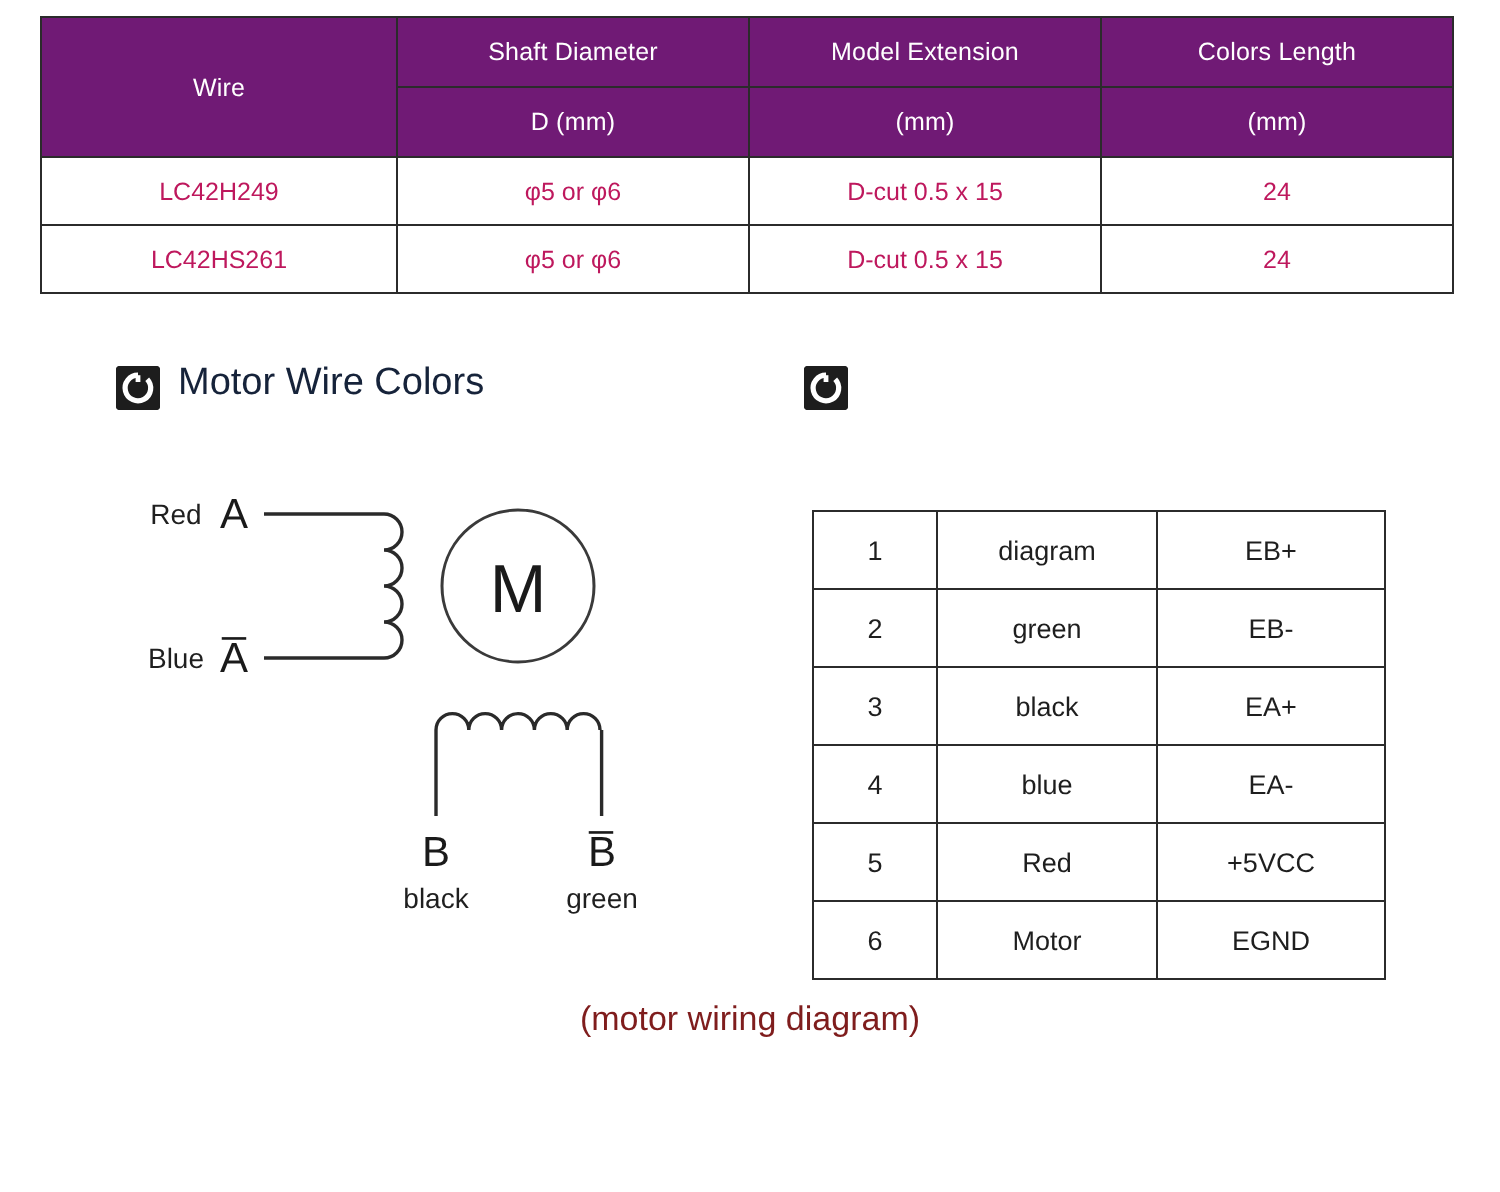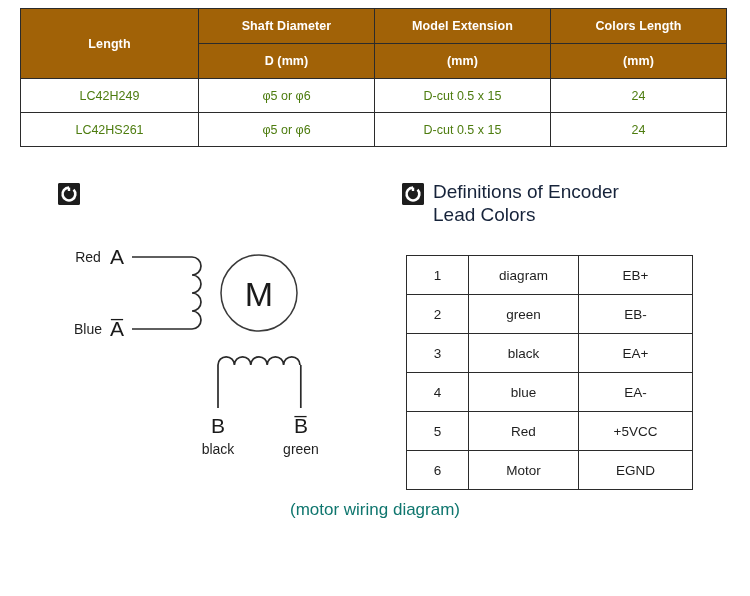--- a/index.html
+++ b/index.html
@@ -28,33 +28,33 @@
     width: 100%;
     table-layout: fixed;
   }
   table.spec td, table.spec th {
     border: 1px solid #2b2b2b;
     text-align: center;
     vertical-align: middle;
     font-weight: normal;
   }
   table.spec th.hdr {
-    background: #a16207;
+    background: #701a75;
     color: #ffffff;
     font-size: 12.5px;
-    font-weight: bold;
+    font-weight: normal;
     letter-spacing: .1px;
     height: 32px;
   }
   table.spec th.hdr.model {
     height: 66px;
   }
   table.spec td.data {
     background: #ffffff;
-    color: #4d7c0f;
+    color: #be185d;
     font-size: 12.5px;
     height: 31px;
   }
   col.c-model  { width: 178px; }
   col.c-dia    { width: 176px; }
   col.c-ext    { width: 176px; }
   col.c-len    { width: 176px; }
 
   
   .sec-heading {
@@ -135,37 +135,37 @@
   col.e-sig  { width: 114px; }
 
   
   #diagram-caption {
     position: absolute;
     left: 0;
     top: 500px;
     width: 750px;
     text-align: center;
     font-size: 17px;
-    color: #0f766e;
+    color: #7f1d1d;
   }
 </style>
 </head>
 <body>
 
 <div id="spec-table-wrap">
   <table class="spec">
     <colgroup>
       <col class="c-model">
         <col class="c-dia">
         <col class="c-ext">
         <col class="c-len">
     </colgroup>
     <tbody>
       <tr>
-        <th class="hdr model" rowspan="2">Length</th>
+        <th class="hdr model" rowspan="2">Wire</th>
         <th class="hdr">Shaft Diameter</th>
         <th class="hdr">Model Extension</th>
         <th class="hdr">Colors Length</th>
       </tr>
       <tr>
         <th class="hdr">D (mm)</th>
         <th class="hdr">(mm)</th>
         <th class="hdr">(mm)</th>
       </tr>
       <tr>
@@ -185,32 +185,31 @@
 </div>
 
 <div class="sec-heading" id="heading-motor">
   <span class="badge">
     <svg width="22" height="22" viewBox="0 0 22 22">
       <rect x="0" y="0" width="22" height="22" rx="2" fill="#1d1d1d"></rect>
       <path d="M11 4.6 A6.4 6.4 0 1 0 15.6 6.6" stroke="#ffffff" stroke-width="2.6" fill="none" stroke-linecap="butt"></path>
       <path d="M11 4.6 L11 8.0" stroke="#ffffff" stroke-width="2.4" fill="none"></path>
     </svg>
   </span>
+  <span class="htext">Motor Wire Colors</span>
 </div>
 
 <div class="sec-heading" id="heading-encoder">
   <span class="badge">
     <svg width="22" height="22" viewBox="0 0 22 22">
       <rect x="0" y="0" width="22" height="22" rx="2" fill="#1d1d1d"></rect>
       <path d="M11 4.6 A6.4 6.4 0 1 0 15.6 6.6" stroke="#ffffff" stroke-width="2.6" fill="none" stroke-linecap="butt"></path>
       <path d="M11 4.6 L11 8.0" stroke="#ffffff" stroke-width="2.4" fill="none"></path>
     </svg>
   </span>
-  <span class="htext">Definitions of Encoder
-Lead Colors</span>
 </div>
 
 <div id="wiring-diagram">
   <svg width="330" height="240" viewBox="0 0 330 240">
 
     <path class="wire" d="M72 27 H132"></path>
 
     <path class="wire" d="M72 99 H132"></path>
 
     <path class="coil" d="M132 27

